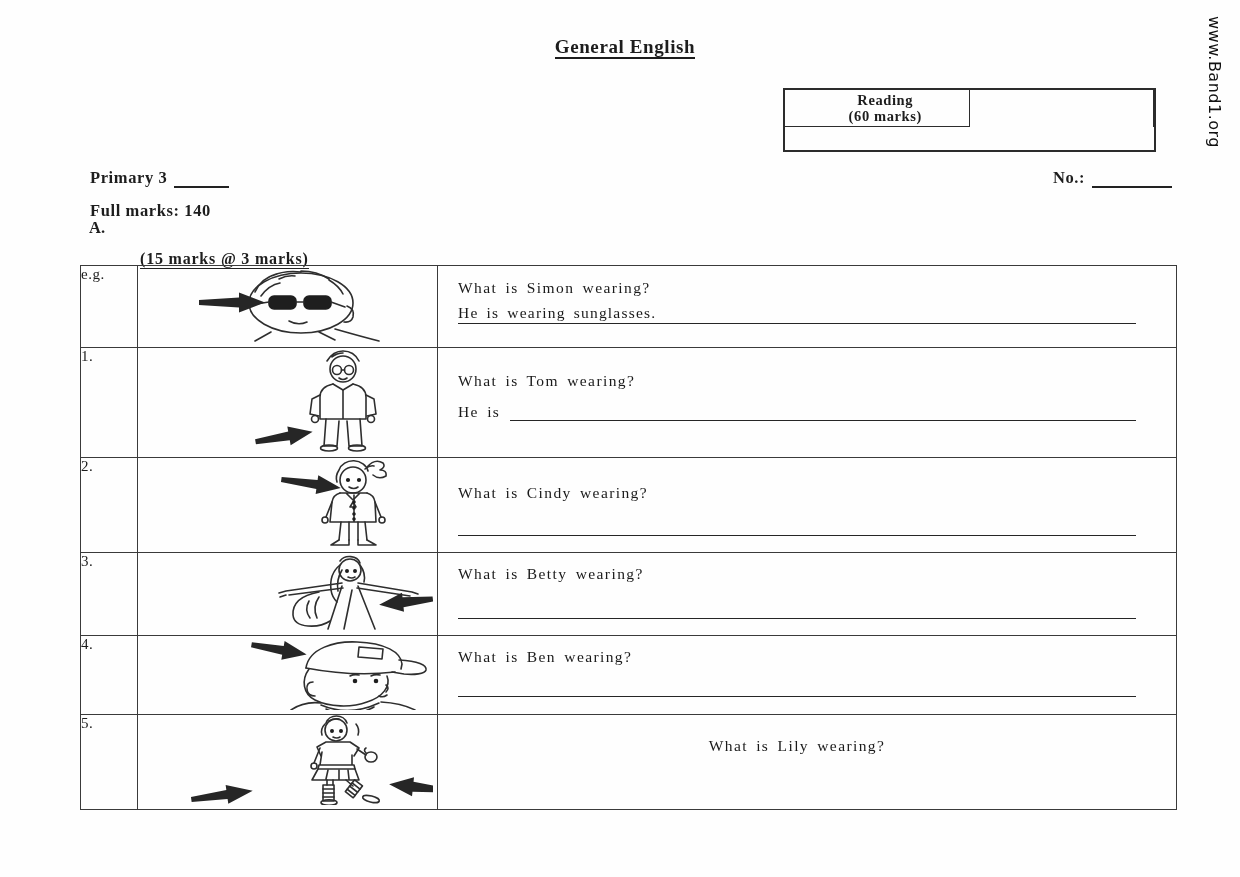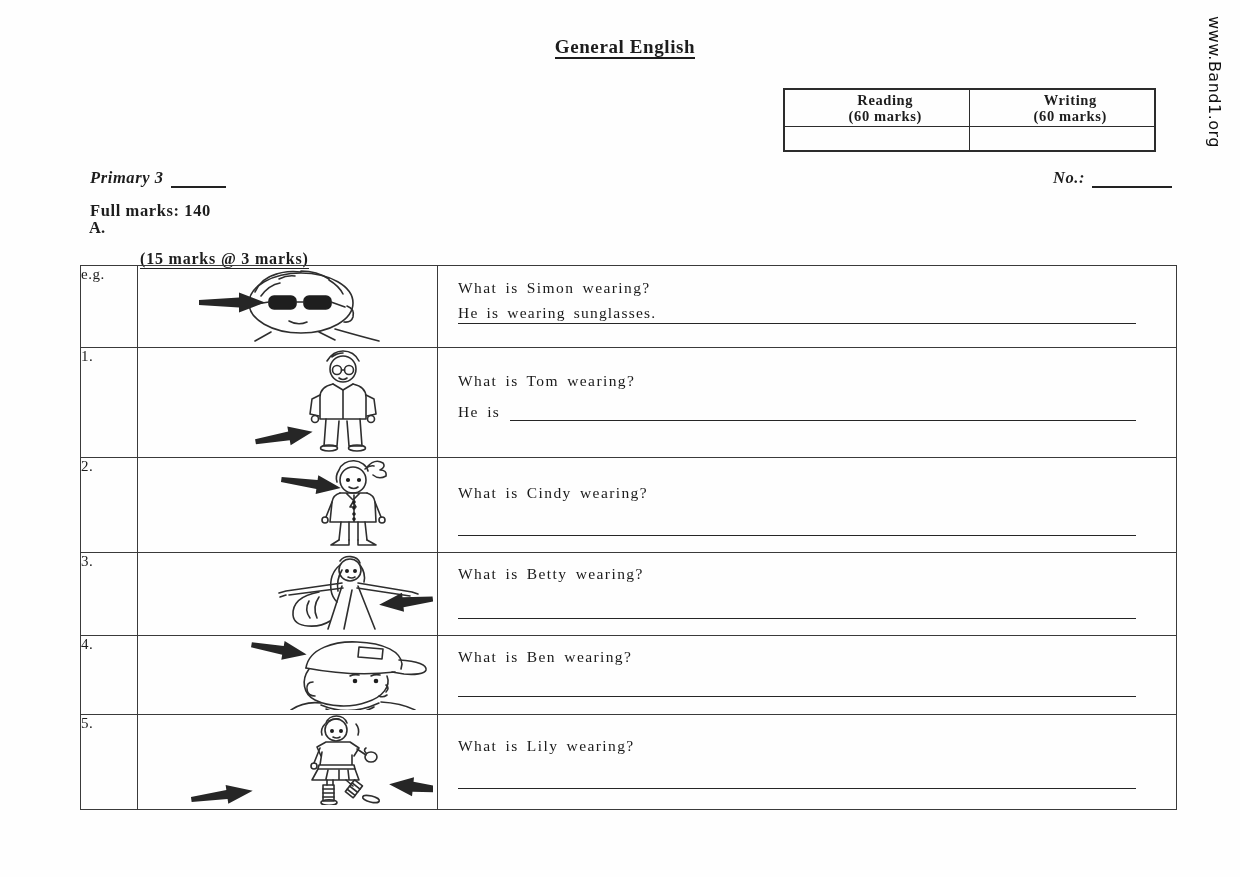--- a/index.html
+++ b/index.html
@@ -24,21 +24,21 @@
     border:2px solid #2c2c2c;box-sizing:border-box;
     display:grid;grid-template-columns:1fr 1fr;grid-template-rows:37px 1fr;
   }
   .marks-cell{border-right:1.6px solid #2c2c2c;display:flex;flex-direction:column;
     align-items:center;justify-content:center;font-weight:bold;font-size:14.5px;
     line-height:16px;letter-spacing:.6px;border-bottom:1.6px solid #2c2c2c;padding-left:17px;}
   .marks-cell.last{border-right:none;}
   .marks-empty{border-right:1.6px solid #2c2c2c;}
   .marks-empty.last{border-right:none;}
   
-  .info-item{position:absolute;top:168px;font-weight:bold;font-size:16.5px;letter-spacing:.6px;white-space:nowrap;font-style:italic;}
+  .info-item{position:absolute;top:168px;font-weight:bold;font-size:16.5px;letter-spacing:.6px;white-space:nowrap;}
   .blank{display:inline-block;border-bottom:2px solid #222;height:15px;vertical-align:bottom;margin-left:7px;}
   
   .fullmarks{position:absolute;left:90px;top:201px;font-weight:bold;font-size:16.5px;letter-spacing:.6px;}
   .part-label{position:absolute;left:89px;top:218px;font-weight:bold;font-size:16.5px;}
   .instr1{position:absolute;left:122px;top:218px;width:1048px;font-weight:bold;font-size:16.5px;
     letter-spacing:.8px;text-align:justify;text-align-last:justify;}
   .instr2{position:absolute;left:140px;top:236px;font-weight:bold;font-size:16.5px;letter-spacing:.8px;word-spacing:2px;}
   .marks-note{position:absolute;left:140px;top:250px;font-weight:bold;font-size:16px;letter-spacing:.8px;}
   .marks-note span{border-bottom:1.8px solid #222;padding-bottom:1px;text-align:center;}
   
@@ -51,44 +51,40 @@
   .qwrap{position:absolute;left:0;top:0;right:0;bottom:0;display:flex;flex-direction:column;
     box-sizing:border-box;padding:12px 40px 14px 20px;}
   .qtext{font-size:15.5px;letter-spacing:1.4px;word-spacing:3px;color:#1a1a1a;}
   .ansline{display:flex;margin-top:7px;border-bottom:1.7px solid #262626;padding-bottom:1px;}
   .ansline .qtext{letter-spacing:1.2px;}
   .ans-prefix-row{display:flex;margin-top:13px;}
   .ans-prefix-row .fill{flex:1;border-bottom:1.7px solid #262626;margin-left:10px;}
   .blankline{margin-top:auto;border-bottom:1.7px solid #262626;height:0;}
   .qw0{padding-top:13px;} .qw1{padding-top:24px;} .qw2{padding-top:26px;padding-bottom:16px;}
   .qw3{padding-top:12px;padding-bottom:16px;} .qw4{padding-top:12px;padding-bottom:17px;}
-  .qw5{padding-top:22px;padding-bottom:20px;}
+  .qw5{padding-top:22px;padding-bottom:20px;align-items:center;}
   
   svg.ill{stroke:#2e2e2e;stroke-width:1.6;fill:none;stroke-linecap:round;stroke-linejoin:round;}
   svg.ill .solid{fill:#262626;stroke:none;}
   svg.ill .ink{fill:#1e1e1e;stroke:#1e1e1e;}
 </style>
 </head>
 <body>
 
 <div class="page">
 
   <div class="title-block">
     <div class="title-line"><span>General English</span></div>
   </div>
 
   <div class="watermark">www.Band1.org</div>
 
   <div class="marks-table">
     <div class="marks-cell">
       <div>Reading</div>
-      <div>(60 marks)</div>
-    </div>
-    <div class="marks-cell last">
-      <div>Writing</div>
       <div>(60 marks)</div>
     </div>
     <div class="marks-empty"></div>
     <div class="marks-empty last"></div>
   </div>
 
   <div class="info-item" style="left:90px;">
     <span>Primary 3</span><span class="blank" style="width:55px;"></span>
   </div>
   <div class="info-item" style="left:1045px;margin-left:8px;">

